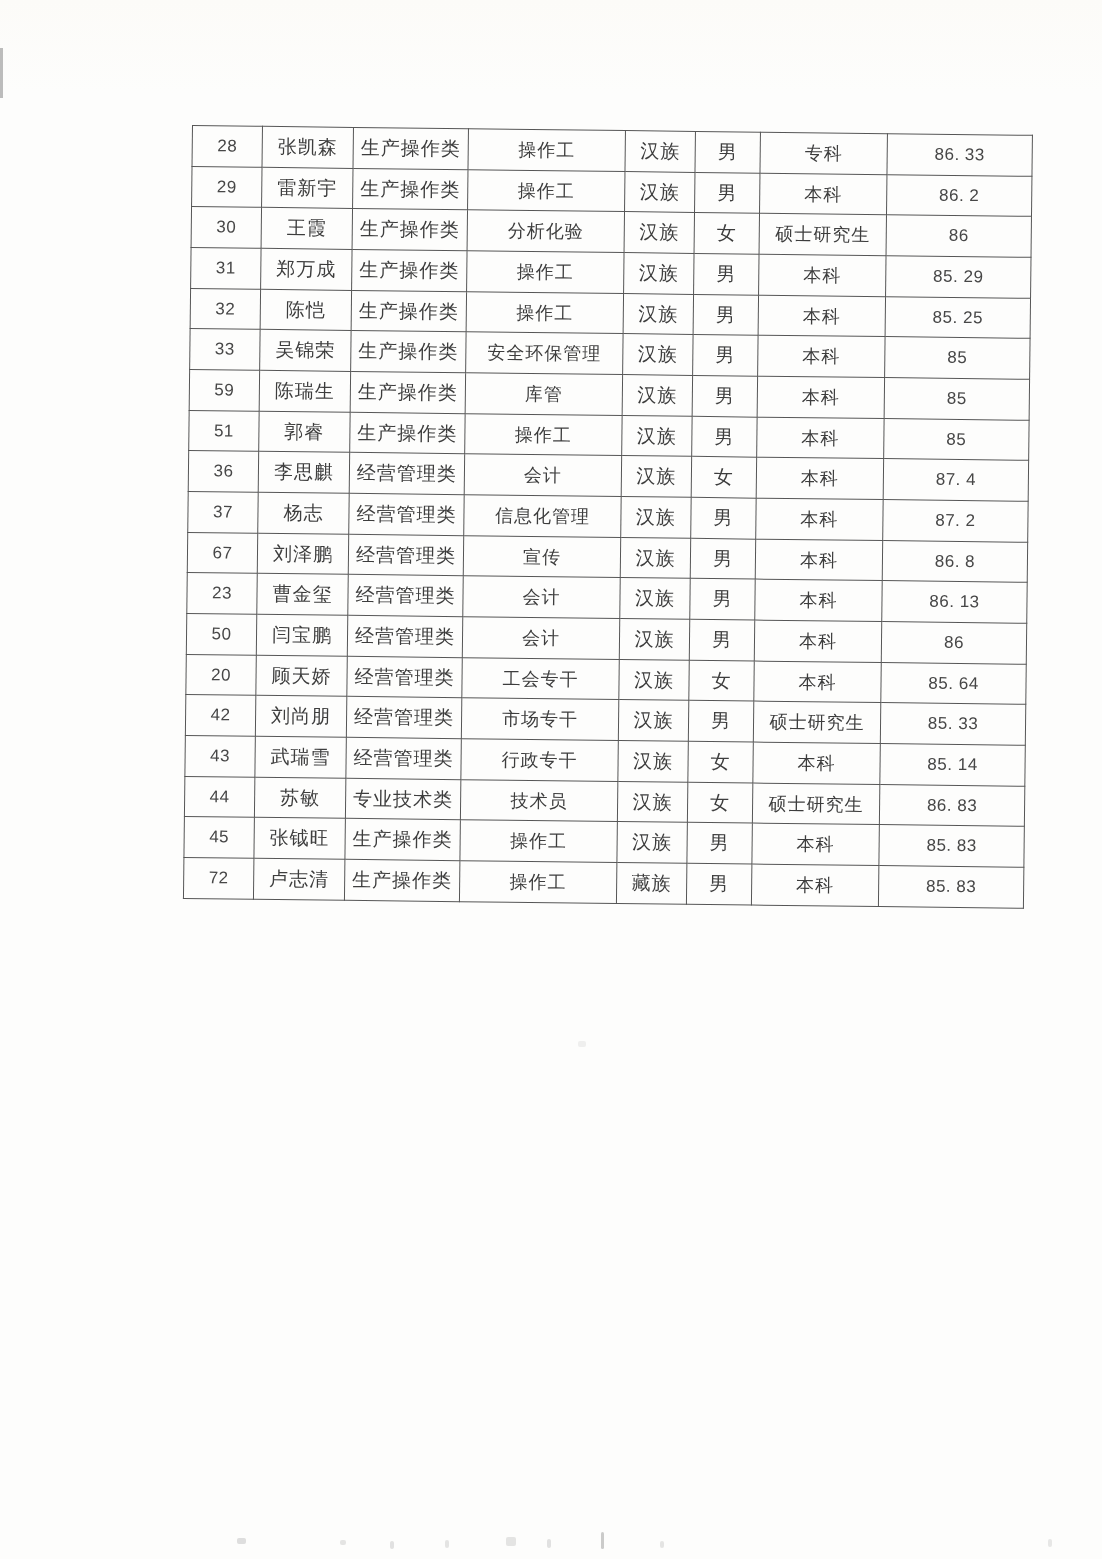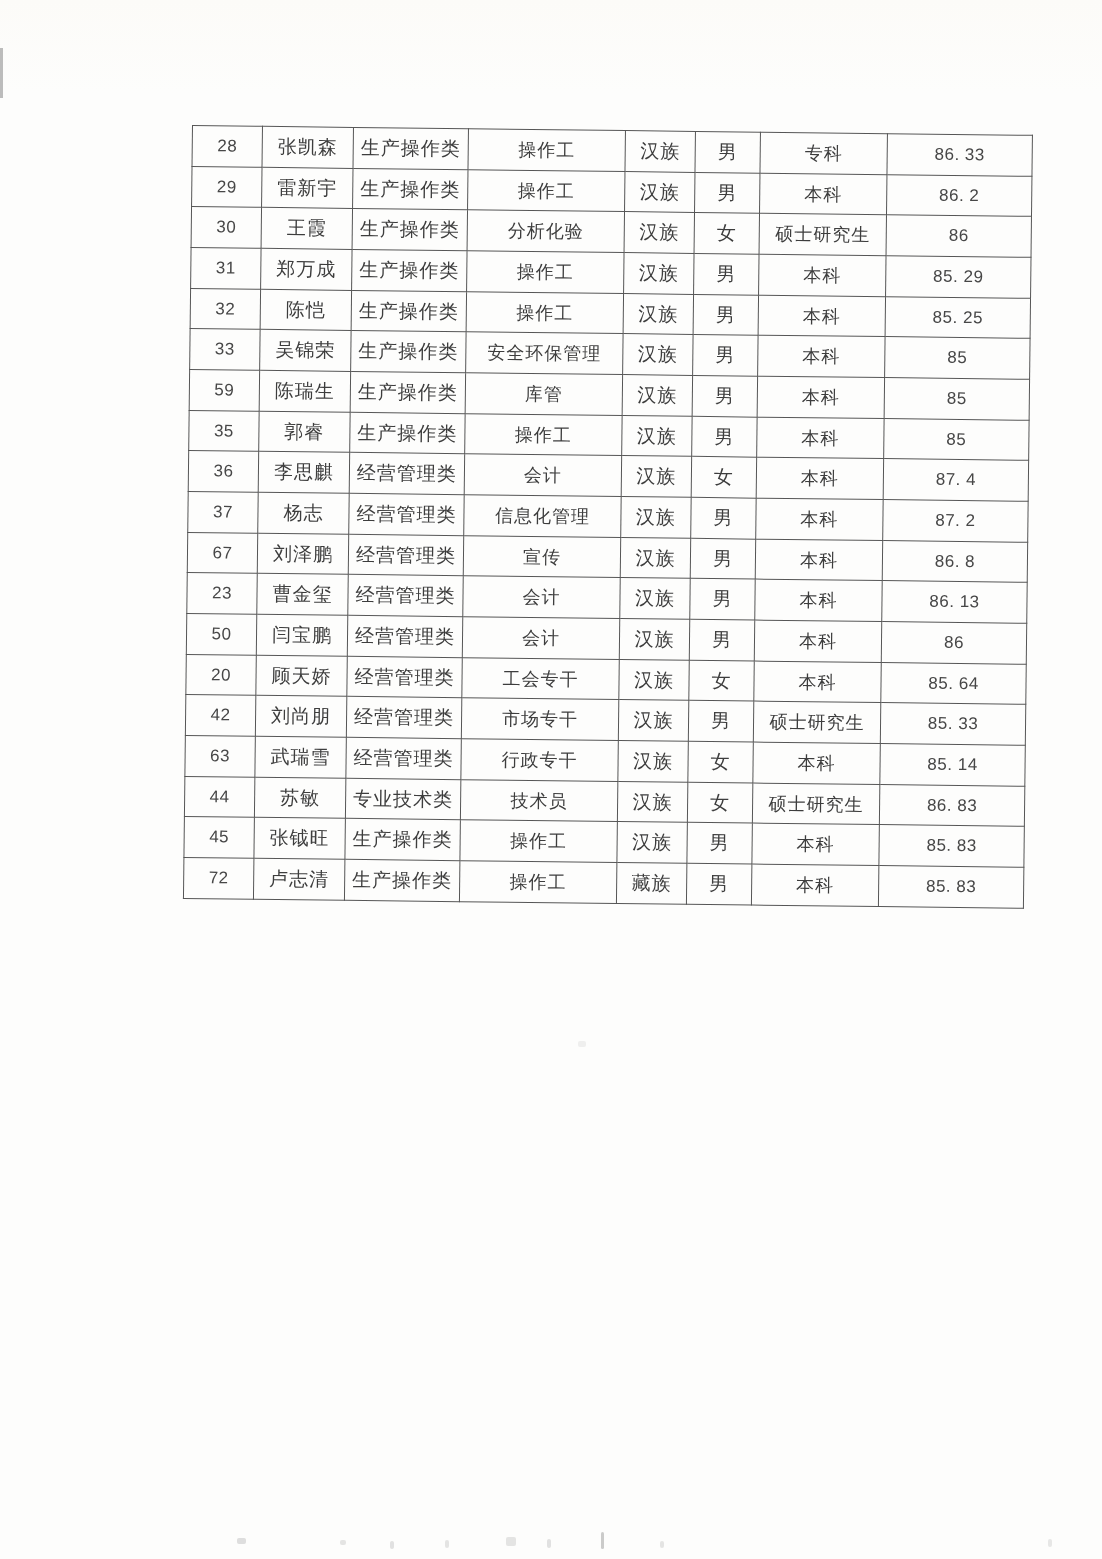--- a/index.html
+++ b/index.html
@@ -148,21 +148,21 @@
             <td class="col-no">59</td>
             <td class="col-name">陈瑞生</td>
             <td class="col-category">生产操作类</td>
             <td class="col-position">库管</td>
             <td class="col-ethnicity">汉族</td>
             <td class="col-gender">男</td>
             <td class="col-education">本科</td>
             <td class="col-score">85</td>
           </tr>
           <tr>
-            <td class="col-no">35</td>
+            <td class="col-no">51</td>
             <td class="col-name">郭睿</td>
             <td class="col-category">生产操作类</td>
             <td class="col-position">操作工</td>
             <td class="col-ethnicity">汉族</td>
             <td class="col-gender">男</td>
             <td class="col-education">本科</td>
             <td class="col-score">85</td>
           </tr>
           <tr>
             <td class="col-no">36</td>
@@ -228,21 +228,21 @@
             <td class="col-no">42</td>
             <td class="col-name">刘尚朋</td>
             <td class="col-category">经营管理类</td>
             <td class="col-position">市场专干</td>
             <td class="col-ethnicity">汉族</td>
             <td class="col-gender">男</td>
             <td class="col-education">硕士研究生</td>
             <td class="col-score">85. 33</td>
           </tr>
           <tr>
-            <td class="col-no">63</td>
+            <td class="col-no">43</td>
             <td class="col-name">武瑞雪</td>
             <td class="col-category">经营管理类</td>
             <td class="col-position">行政专干</td>
             <td class="col-ethnicity">汉族</td>
             <td class="col-gender">女</td>
             <td class="col-education">本科</td>
             <td class="col-score">85. 14</td>
           </tr>
           <tr>
             <td class="col-no">44</td>

